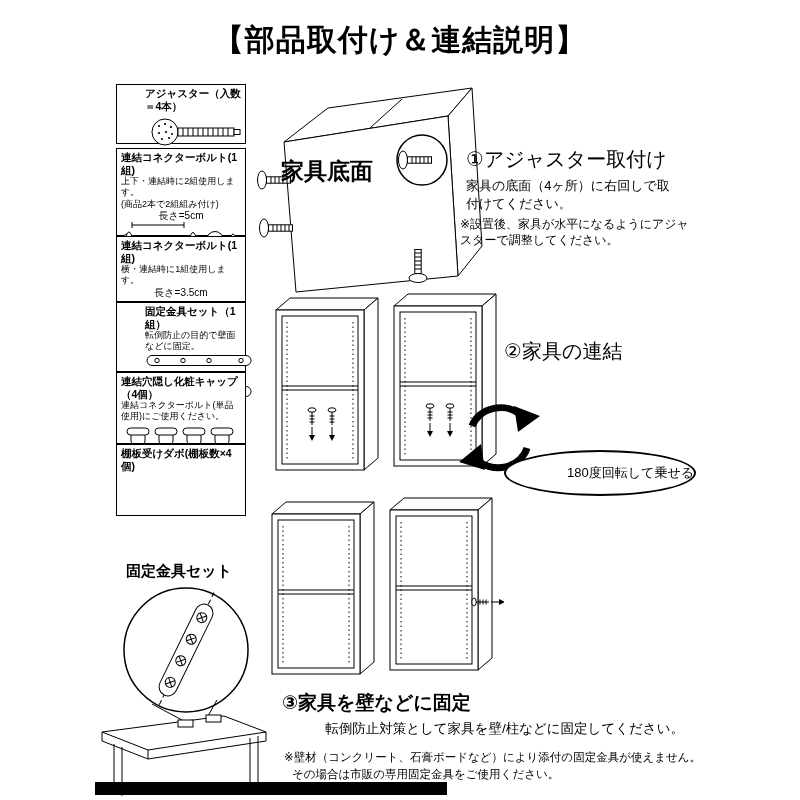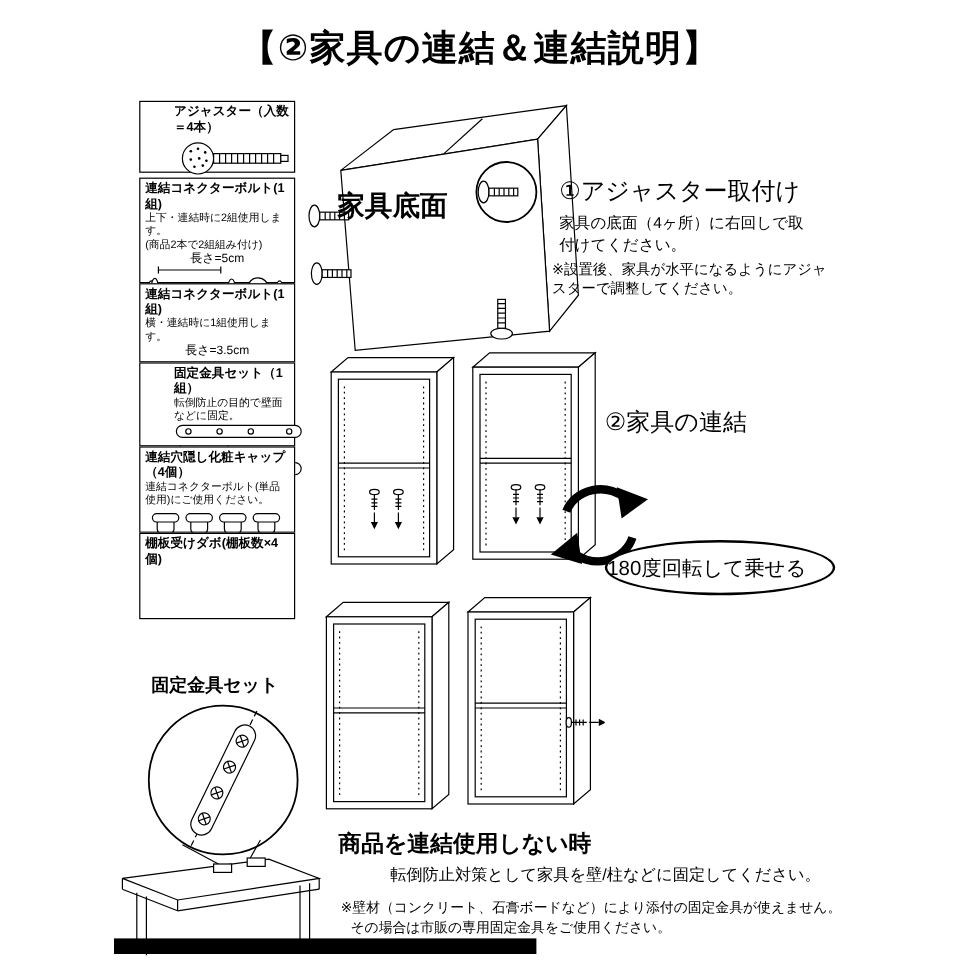--- a/index.html
+++ b/index.html
@@ -35,33 +35,33 @@
   .label-bracket-set { font-size:15px; font-weight:bold; }
 
   .step-title { font-size:20px; }
   .step-title.bold { font-weight:bold; font-size:19px; }
   .step-body { font-size:13px; line-height:1.35; }
   .step-note { font-size:12px; line-height:1.35; }
   .s3-note { font-size:11.5px; line-height:1.3; }
 
   .oval {
     width:192px; height:46px; border:2px solid #000; border-radius:50%;
-    display:flex; align-items:center; justify-content:flex-start;
-    font-size:17px; background:#fff; box-sizing:border-box;
+    display:flex; align-items:center; justify-content:flex-end;
+    font-size:13px; background:#fff; box-sizing:border-box;
   }
   .caution-title { font-size:14px; font-weight:bold; }
   .caution-body { font-size:14px; line-height:1.45; width:175px; }
   .floor-bar { background:#000; }
 </style>
 </head>
 <body>
 
 <div class="page">
 
-  <div class="abs title">【②家具の連結＆連結説明】</div>
+  <div class="abs title">【部品取付け＆連結説明】</div>
 
   <div class="pbox" style="top:84px; height:60px;padding-left:28px;">
     <div class="t">アジャスター（入数＝4本）</div>
     <svg width="122" height="40" viewBox="0 0 122 40">
       <circle class="shp" cx="20" cy="20" r="13"></circle>
       <circle class="fil" cx="14" cy="14" r="1.1"></circle>
         <circle class="fil" cx="20" cy="12" r="1.1"></circle>
       <circle class="fil" cx="26" cy="15" r="1.1"></circle>
         <circle class="fil" cx="14" cy="21" r="1.1"></circle>
       <circle class="fil" cx="21" cy="20" r="1.1"></circle>
@@ -293,18 +293,18 @@
     <polygon class="fil" points="62,20 88,30 66,46"></polygon>
     <path class="thick" d="M 75,62 A 30,27 0 0 1 25,74"></path>
     <polygon class="fil" points="33,84 7,76 29,58"></polygon>
   </svg>
 
   <div class="abs oval" style="left:504px; top:450px;">
     <span>180度回転して乗せる</span>
   </div>
 
 
-  <div class="abs step-title bold" style="left:282px; top:690px;">商品を連結使用しない時</div>
+  <div class="abs step-title bold" style="left:282px; top:690px;">③家具を壁などに固定</div>
   <div class="abs step-body" style="left:284px; top:720px; width:400px; font-size:13.5px;text-align:right;">転倒防止対策として家具を壁/柱などに固定してください。</div>
   <div class="abs s3-note" style="left:284px; top:750px; width:510px;">※壁材（コンクリート、石膏ボードなど）により添付の固定金具が使えません。</div>
   <div class="abs s3-note" style="left:292px; top:767px; width:430px;">その場合は市販の専用固定金具をご使用ください。</div>
 
 </div>
 
 </body></html>

